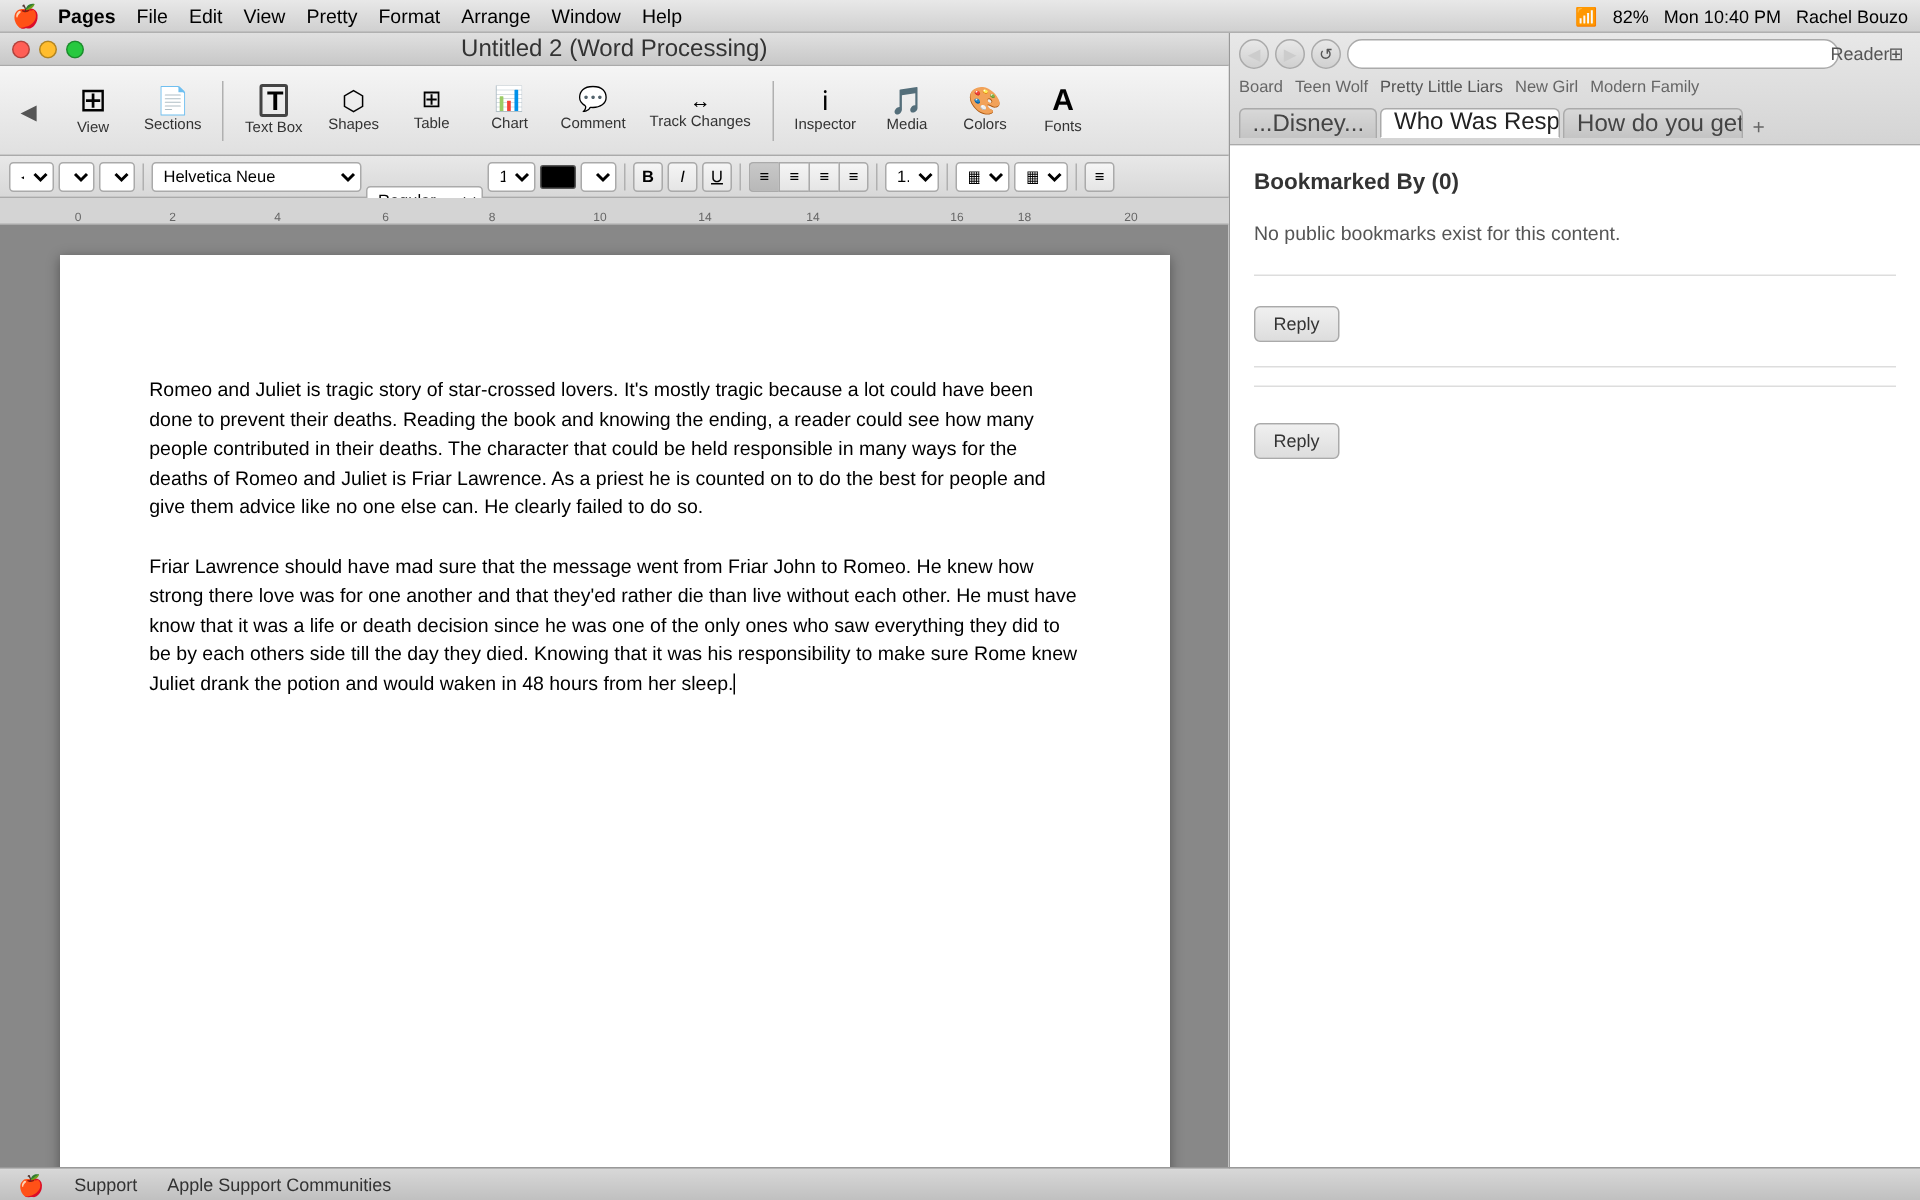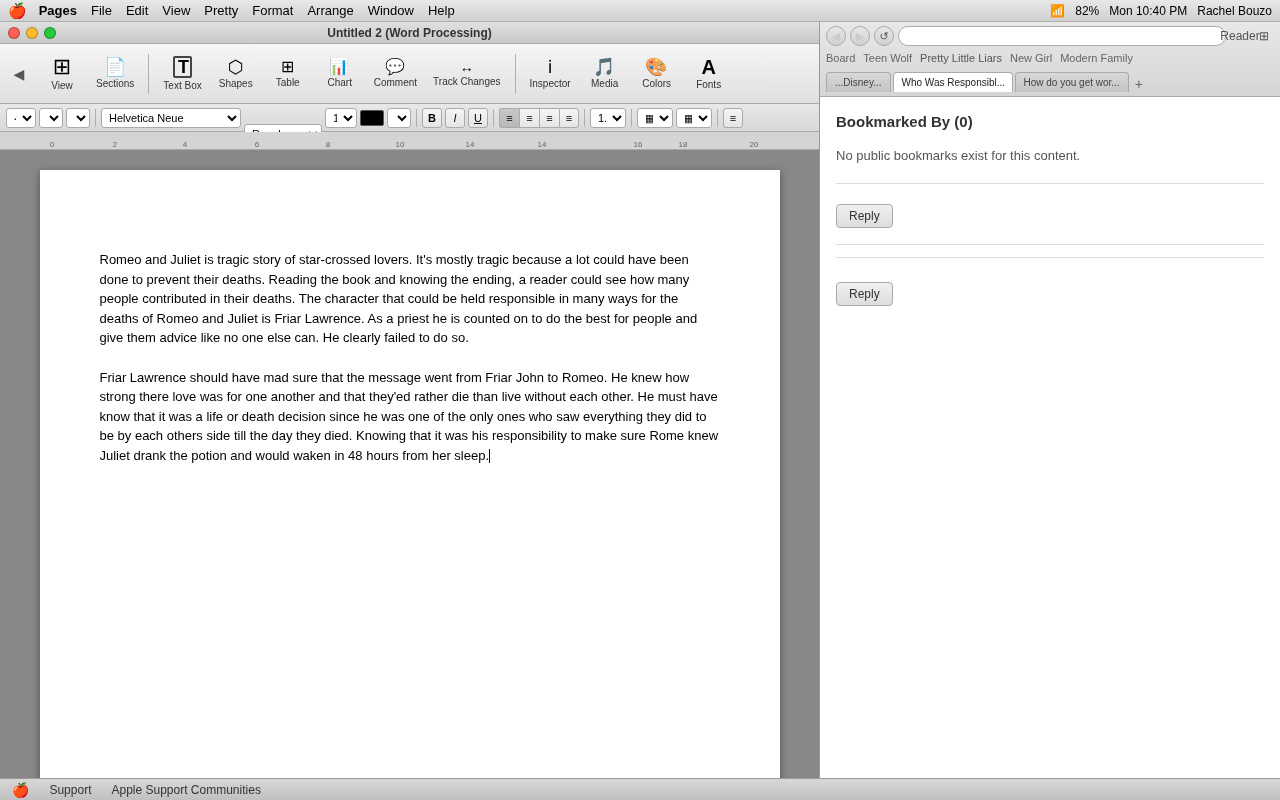--- a/index.html
+++ b/index.html
@@ -49,21 +49,21 @@
       align-items: center;
       padding: 0 8px;
       border-bottom: 1px solid #aaa;
       position: relative;
     }
     .window-controls { display: flex; gap: 6px; align-items: center; }
     .win-btn { width: 12px; height: 12px; border-radius: 50%; border: 0.5px solid rgba(0,0,0,0.3); cursor: pointer; }
     .win-btn.close { background: #ff5f56; }
     .win-btn.minimize { background: #ffbd2e; }
     .win-btn.maximize { background: #27c93f; }
-    .title-bar .title { position: absolute; left: 50%; transform: translateX(-50%); font-size: 12px; font-weight: 700; color: #333; white-space: nowrap; }
+    .title-bar .title { position: absolute; left: 50%; transform: translateX(-50%); font-size: 16px; font-weight: 400; color: #333; white-space: nowrap; }
 
     
     .toolbar {
       height: 60px;
       background: linear-gradient(to bottom, #f5f5f5, #e0e0e0);
       border-bottom: 1px solid #aaa;
       display: flex;
       align-items: center;
       padding: 0 8px;
       gap: 4px;
@@ -271,21 +271,21 @@
       height: 22px;
       overflow: hidden;
     }
     .browser-tab {
       height: 20px;
       padding: 0 8px;
       background: linear-gradient(to bottom, #d8d8d8, #c4c4c4);
       border: 1px solid #aaa;
       border-bottom: none;
       border-radius: 4px 4px 0 0;
-      font-size: 10px;
+      font-size: 16px;
       display: flex;
       align-items: center;
       cursor: pointer;
       white-space: nowrap;
       color: #444;
       max-width: 120px;
       overflow: hidden;
     }
     .browser-tab.active {
       background: white;

